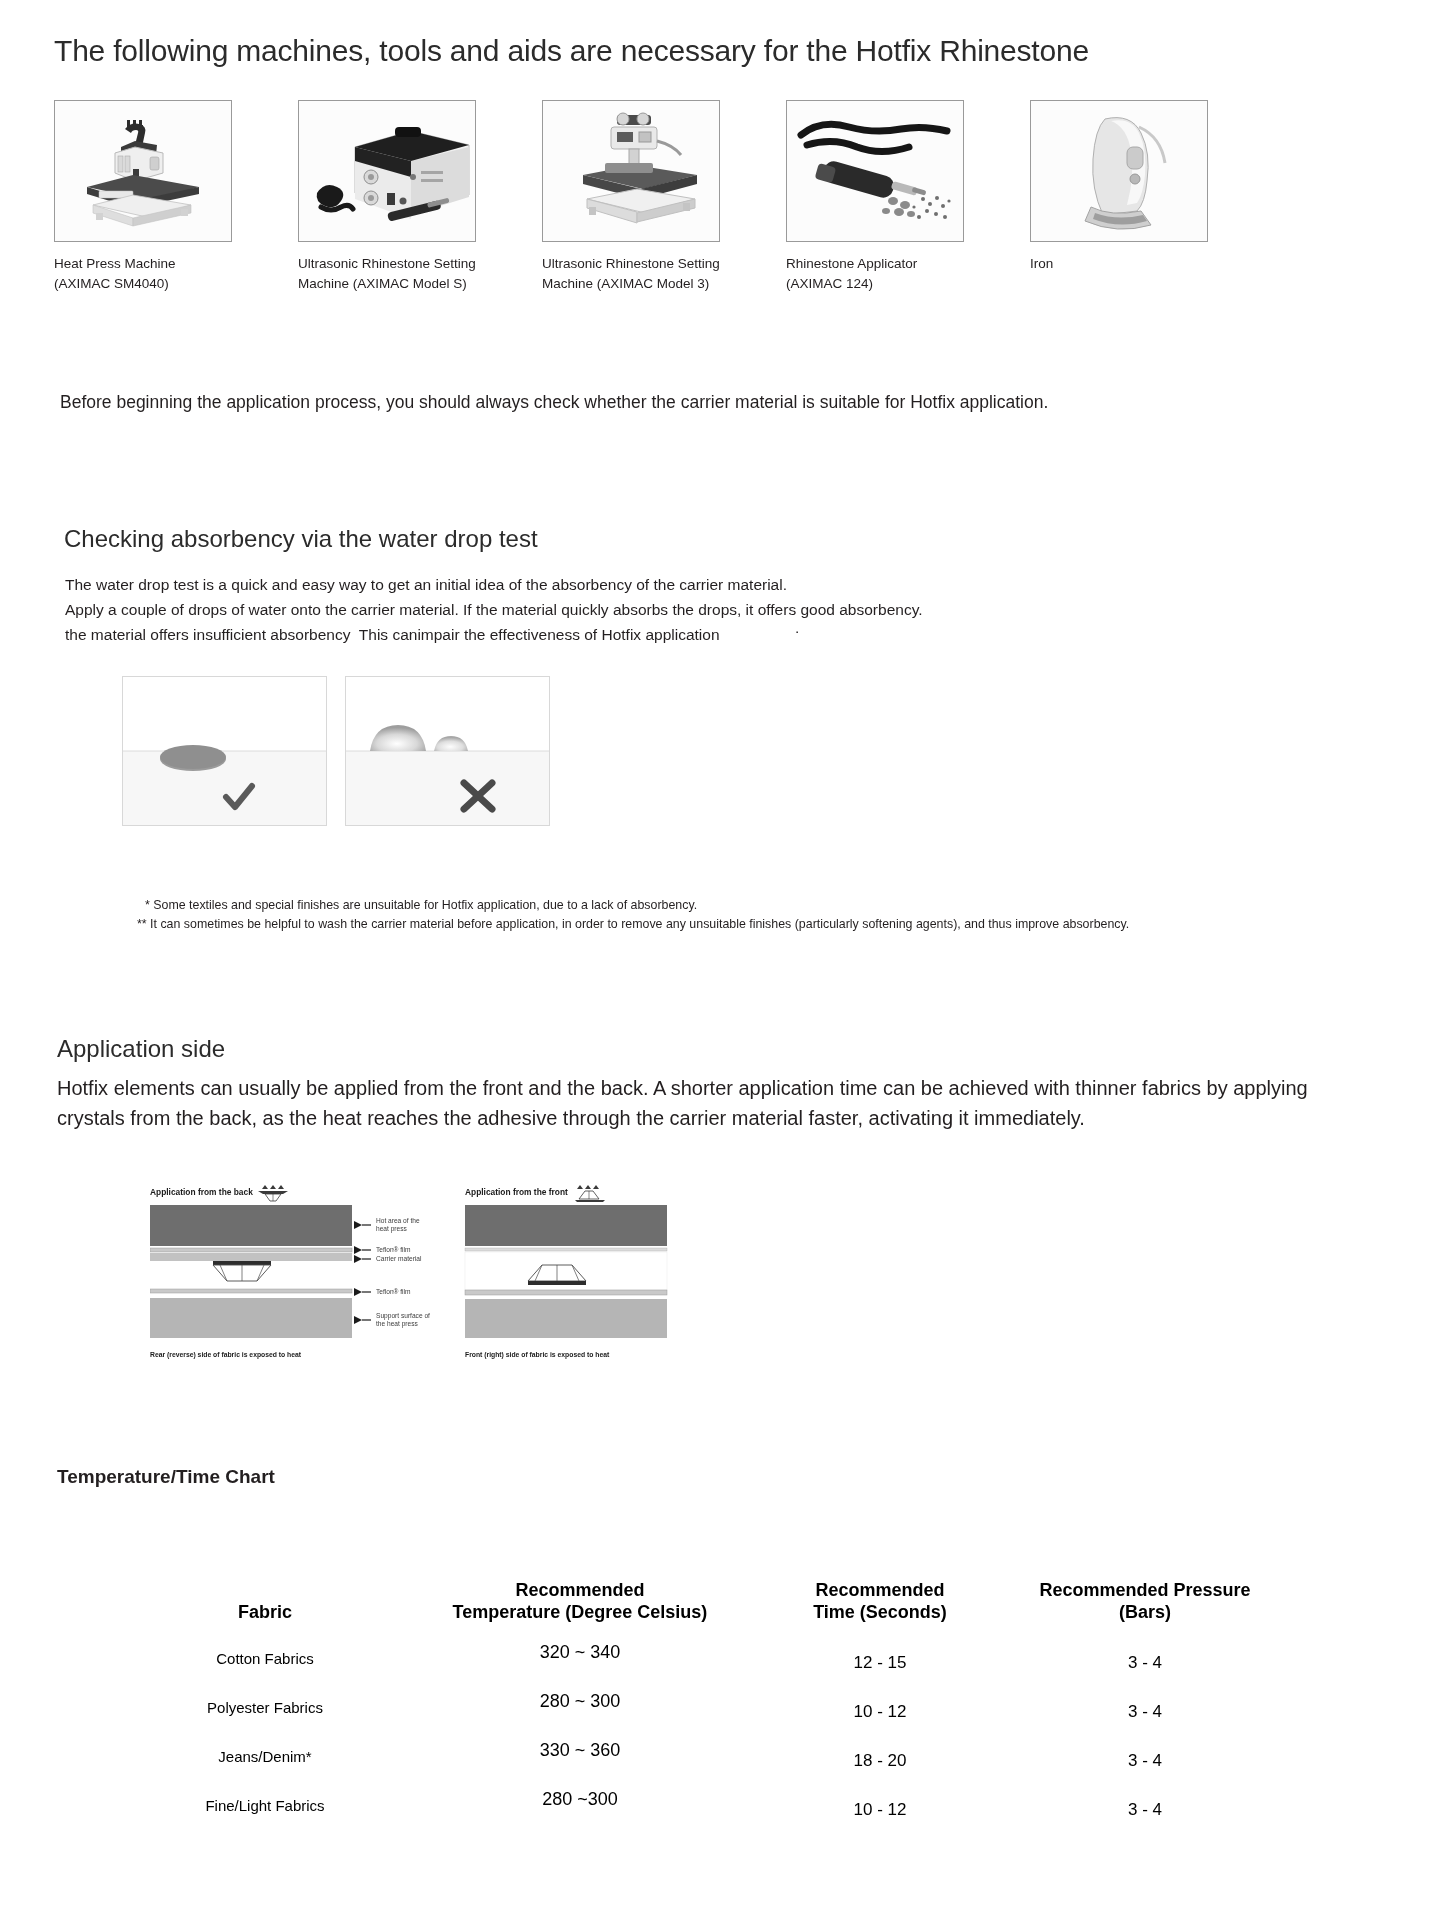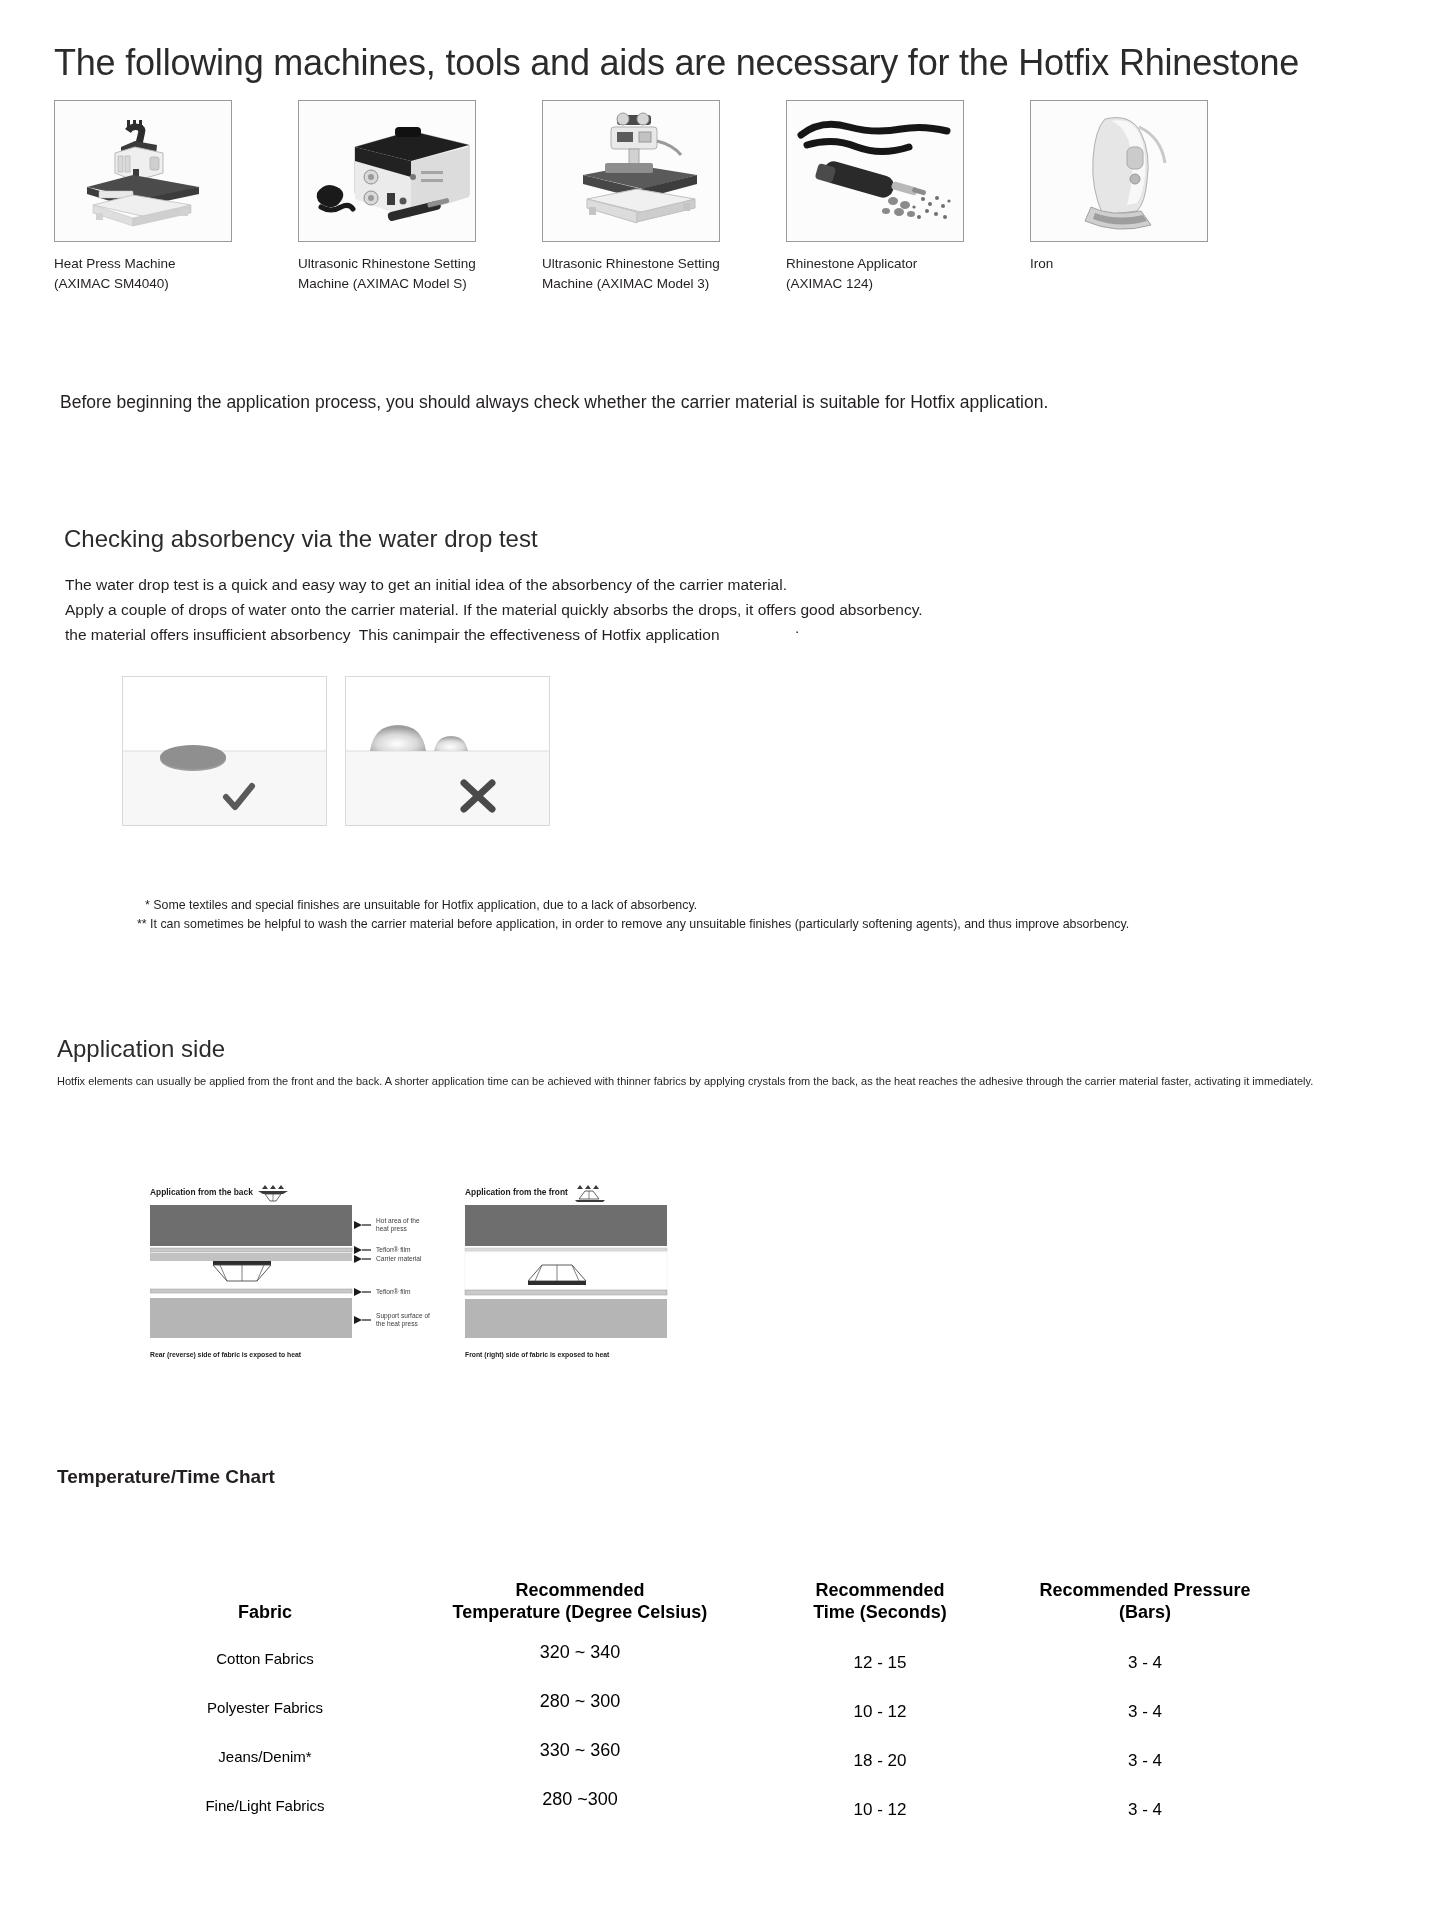--- a/index.html
+++ b/index.html
@@ -18,23 +18,23 @@
     height: 1908px;
     margin: 0 auto;
     background: #ffffff;
     overflow: hidden;
   }
 
   
   .headline {
     position: absolute;
     left: 54px;
-    top: 40px;
+    top: 32px;
     width: 1330px;
-    font-size: 36px;
+    font-size: 30px;
     font-weight: 400;
     color: #2b2b2b;
     letter-spacing: -0.2px;
     line-height: 1.25;
   }
 
   
   .machine-strip {
     position: absolute;
     left: 54px;
@@ -138,21 +138,21 @@
   }
   .footnotes .fn { white-space: nowrap; }
   .footnotes .fn.two { margin-left: -8px; }
 
   
   .app-para {
     position: absolute;
     left: 57px;
     top: 1073px;
     width: 1290px;
-    font-size: 11px;
+    font-size: 20px;
     line-height: 1.5;
     color: #231f20;
   }
 
   
   .app-diagrams {
     position: absolute;
     left: 150px;
     top: 1185px;
     width: 520px;

